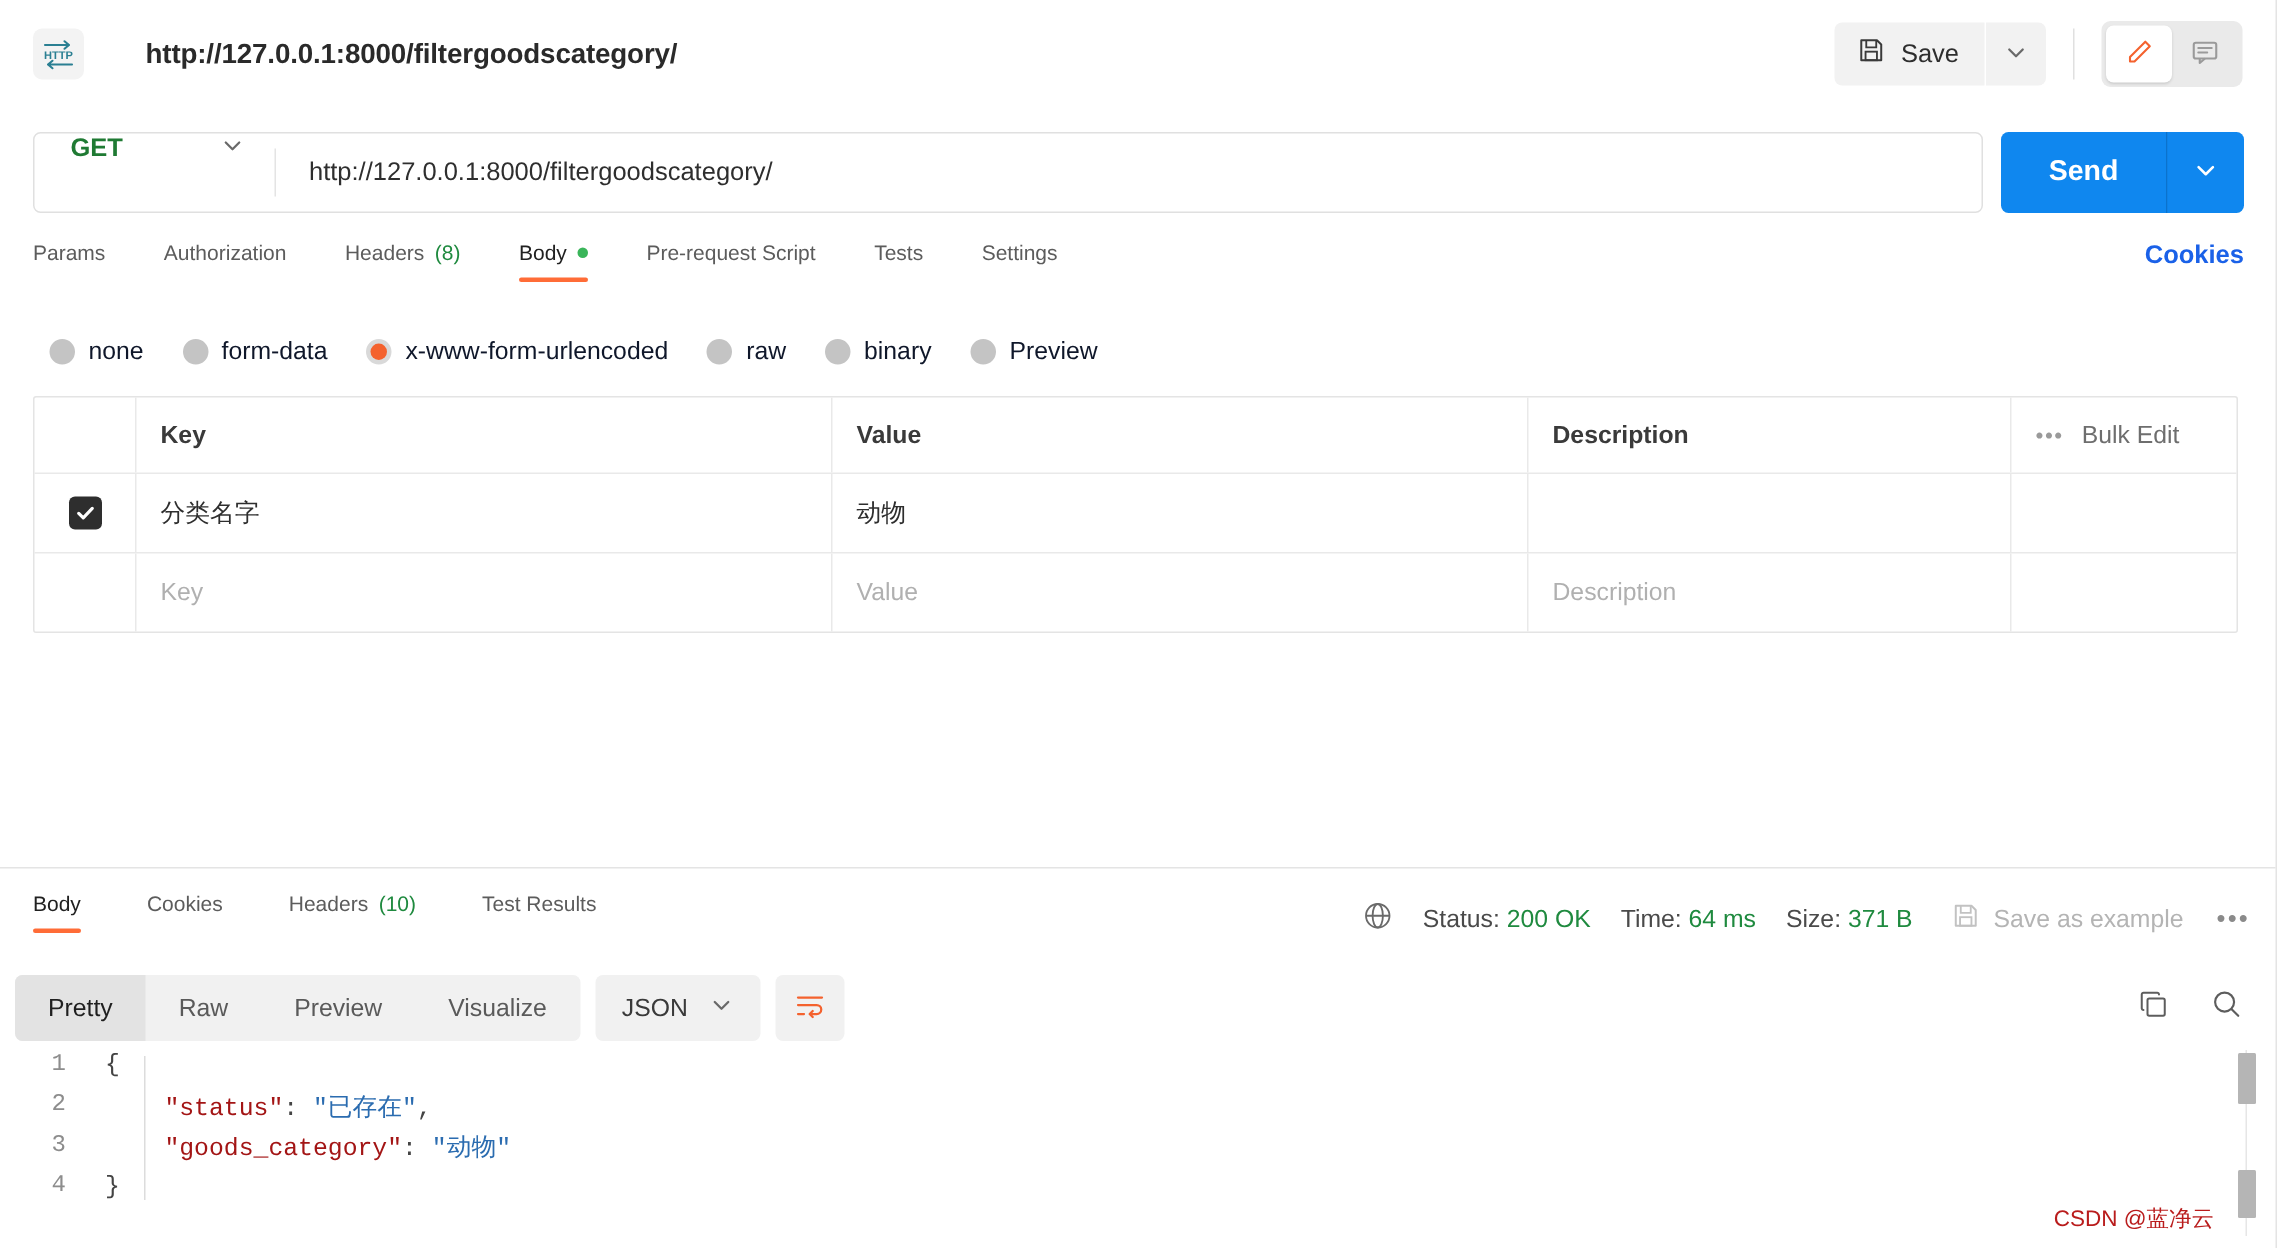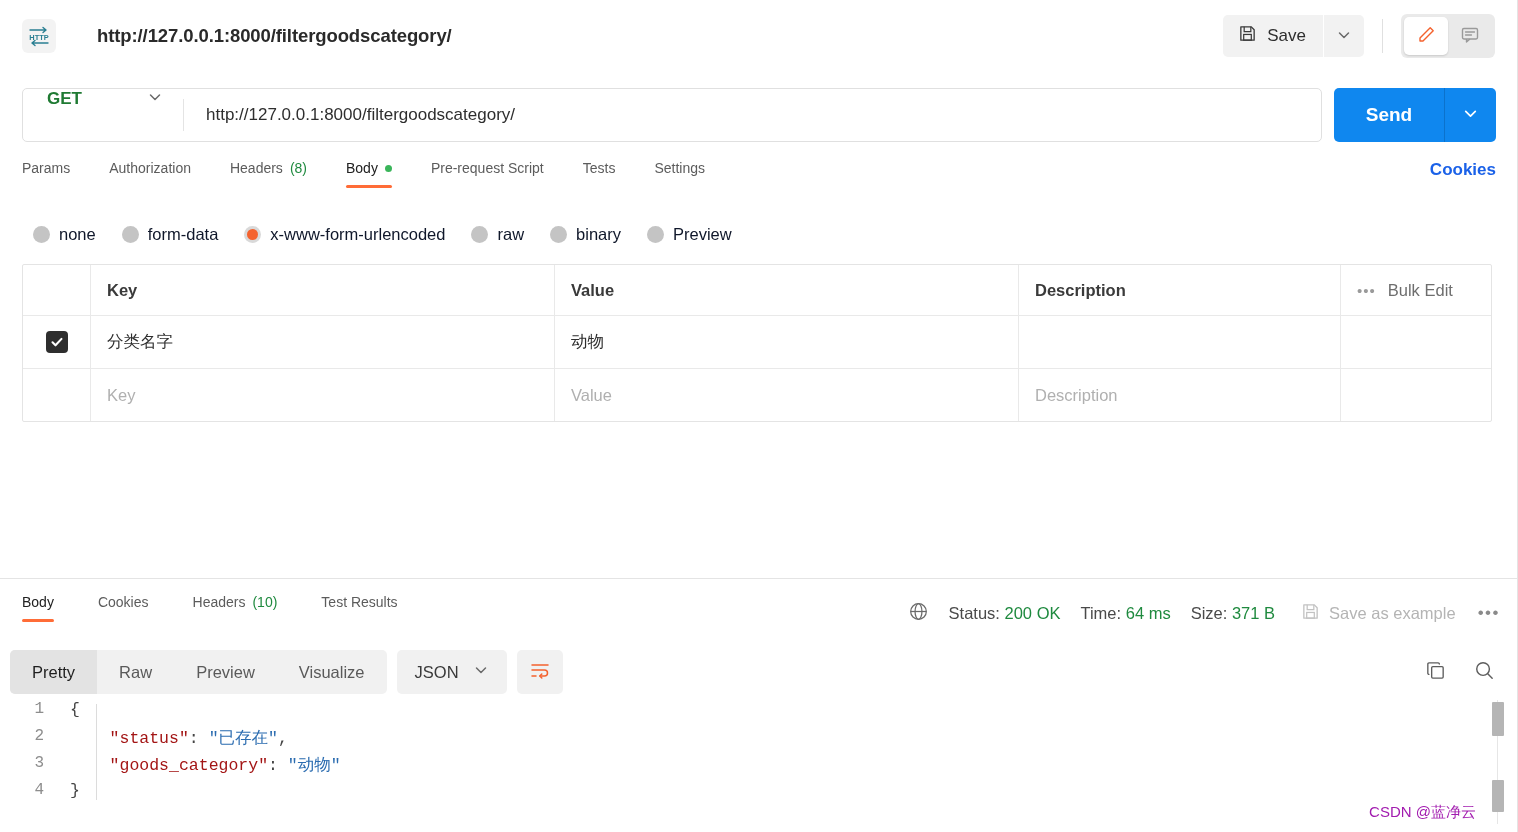--- a/index.html
+++ b/index.html
@@ -232,21 +232,21 @@
     position: absolute; right: 20px; top: 700px; width: 1px; height: 124px; background: #e6e6e6;
   }
   .vthumb {
     position: absolute; right: 14px; width: 12px; background: #b5b5b5; border-radius: 1px;
   }
   .vthumb.a { top: 702px; height: 34px; }
   .vthumb.b { top: 780px; height: 32px; }
 
   
   .watermark {
-    position: absolute; right: 42px; bottom: 10px; color: #a21caf; font-size: 15px;
+    position: absolute; right: 42px; bottom: 10px; color: #b91c1c; font-size: 15px;
     white-space: nowrap;
   }
 </style>
 </head>
 <body>
 
 <div class="tab-header">
   <div class="proto-badge">
     <svg width="24" height="24" viewBox="0 0 24 24" fill="none">
       <path d="M3 6h16M19 6l-3-2.5M19 6l-3 2.5" stroke="#2a7f92" stroke-width="1.4" stroke-linecap="round" stroke-linejoin="round"></path>

